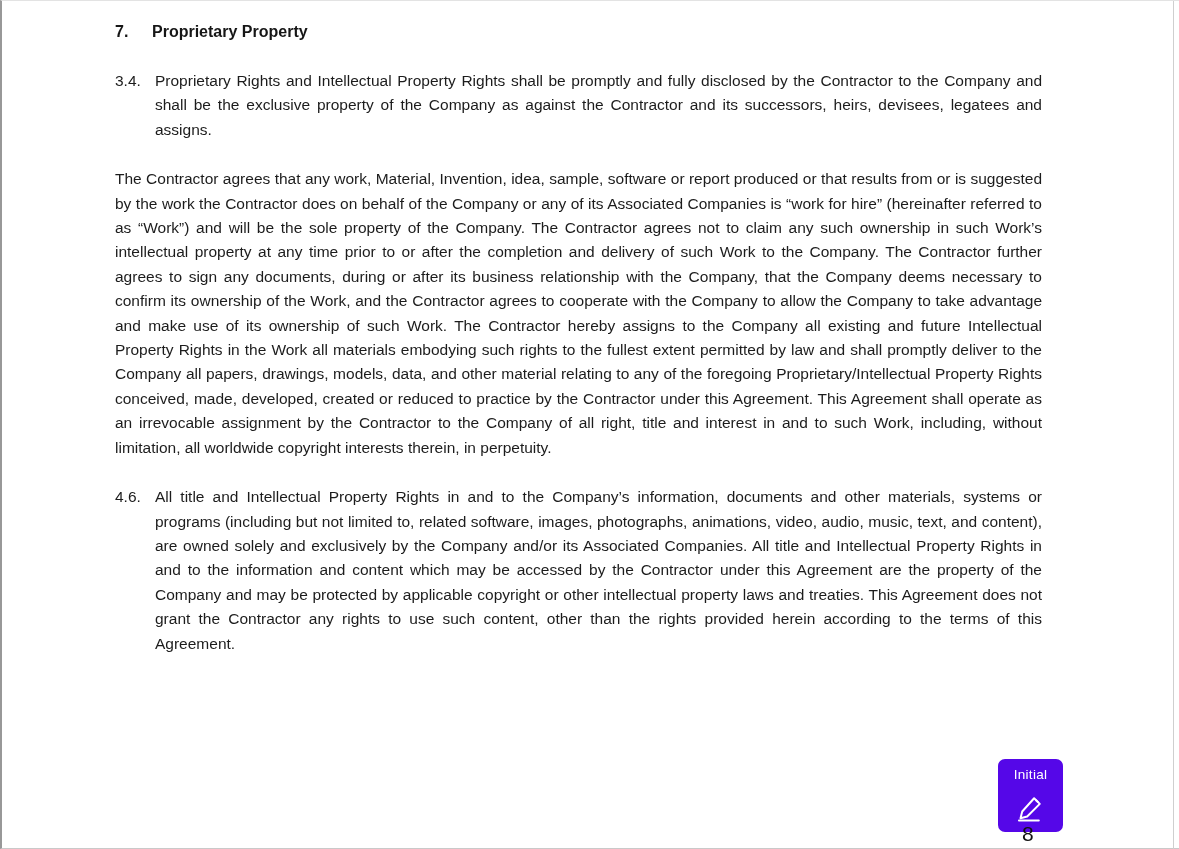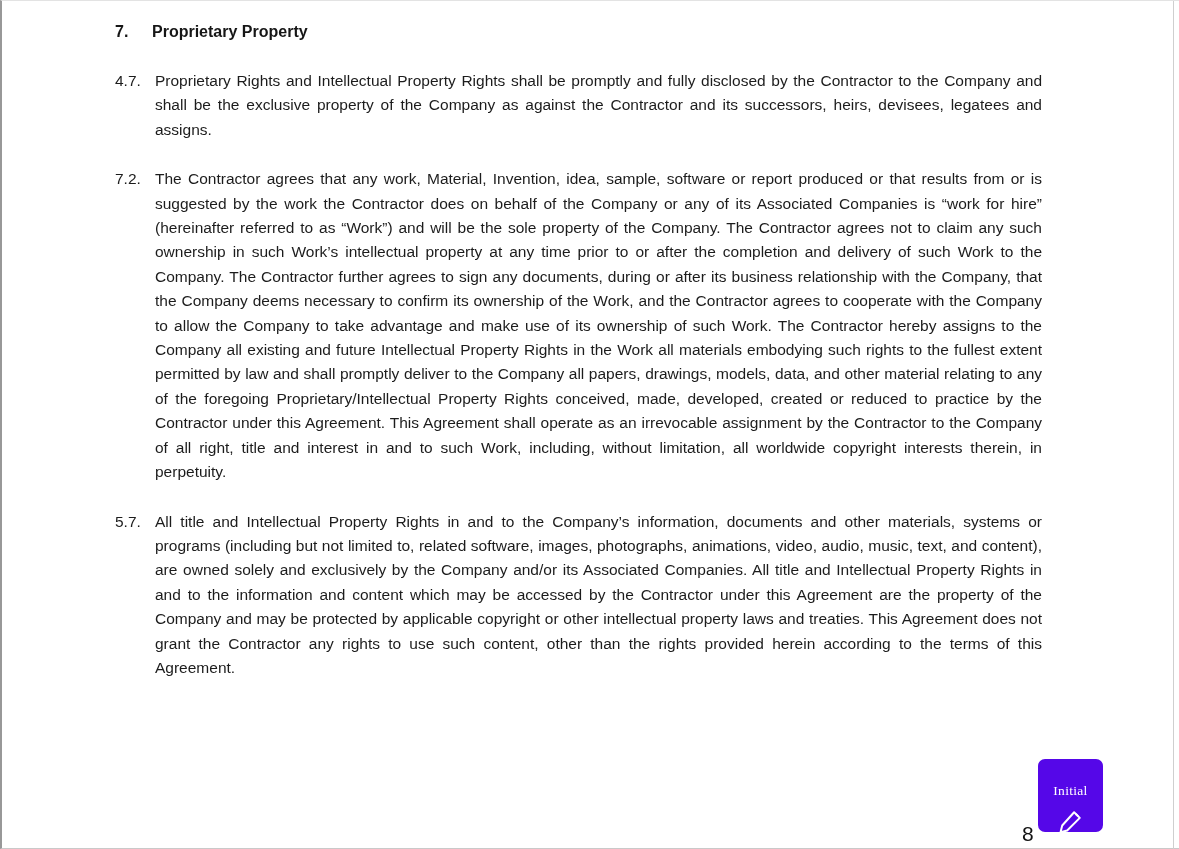--- a/index.html
+++ b/index.html
@@ -51,32 +51,32 @@
     width: 40px;
     flex-shrink: 0;
   }
   .clause-text {
     flex: 1;
     text-align: justify;
     text-align-last: left;
   }
   .initial-button {
     position: absolute;
-    left: 1036px; top: 758px;
+    left: 996px; top: 758px;
     width: 65px; height: 73px;
     border-radius: 7px;
     border: none;
     background: #5507e8;
     color: #ffffff;
     cursor: pointer;
     display: flex;
     flex-direction: column;
     align-items: center;
-    padding-top: 24px;
-    font-family: Liberation Serif, serif;
+    padding-top: 8px;
+    font-family: Liberation Sans, sans-serif;
   }
   .initial-button .label {
     font-size: 13.5px;
     font-weight: 500;
     letter-spacing: 0.3px;
     line-height: 16px;
   }
   .initial-button .icon {
     margin-top: 5px;
     width: 38px; height: 38px;
@@ -97,31 +97,30 @@
 
 <div class="page">
   <div class="content">
 
     <div class="heading">
       <span class="heading-num">7.</span>
       <span class="heading-title">Proprietary Property</span>
     </div>
 
     <div class="clause">
-      <span class="clause-num">4.7.</span>
+      <span class="clause-num">3.4.</span>
       <span class="clause-text">Proprietary Rights and Intellectual Property Rights shall be promptly and fully disclosed by the Contractor to the Company and shall be the exclusive property of the Company as against the Contractor and its successors, heirs, devisees, legatees and assigns.</span>
     </div>
 
     <div class="clause">
-      <span class="clause-num">7.2.</span>
       <span class="clause-text">The Contractor agrees that any work, Material, Invention, idea, sample, software or report produced or that results from or is suggested by the work the Contractor does on behalf of the Company or any of its Associated Companies is “work for hire” (hereinafter referred to as “Work”) and will be the sole property of the Company. The Contractor agrees not to claim any such ownership in such Work’s intellectual property at any time prior to or after the completion and delivery of such Work to the Company. The Contractor further agrees to sign any documents, during or after its business relationship with the Company, that the Company deems necessary to confirm its ownership of the Work, and the Contractor agrees to cooperate with the Company to allow the Company to take advantage and make use of its ownership of such Work. The Contractor hereby assigns to the Company all existing and future Intellectual Property Rights in the Work all materials embodying such rights to the fullest extent permitted by law and shall promptly deliver to the Company all papers, drawings, models, data, and other material relating to any of the foregoing Proprietary/Intellectual Property Rights conceived, made, developed, created or reduced to practice by the Contractor under this Agreement. This Agreement shall operate as an irrevocable assignment by the Contractor to the Company of all right, title and interest in and to such Work, including, without limitation, all worldwide copyright interests therein, in perpetuity.</span>
     </div>
 
     <div class="clause">
-      <span class="clause-num">5.7.</span>
+      <span class="clause-num">4.6.</span>
       <span class="clause-text">All title and Intellectual Property Rights in and to the Company’s information, documents and other materials, systems or programs (including but not limited to, related software, images, photographs, animations, video, audio, music, text, and content), are owned solely and exclusively by the Company and/or its Associated Companies. All title and Intellectual Property Rights in and to the information and content which may be accessed by the Contractor under this Agreement are the property of the Company and may be protected by applicable copyright or other intellectual property laws and treaties. This Agreement does not grant the Contractor any rights to use such content, other than the rights provided herein according to the terms of this Agreement.</span>
     </div>
 
   </div>
 
   <button class="initial-button">
     <span class="label">Initial</span>
     <span class="icon">
       <svg width="34" height="34" viewBox="0 0 24 24" fill="none" stroke="#ffffff" stroke-width="1.4" stroke-linecap="round" stroke-linejoin="round">
         <path d="M14.2 5.8 L18.2 9.8 L9.3 18.7 L4.6 19.9 L5.8 15.2 Z"></path>

